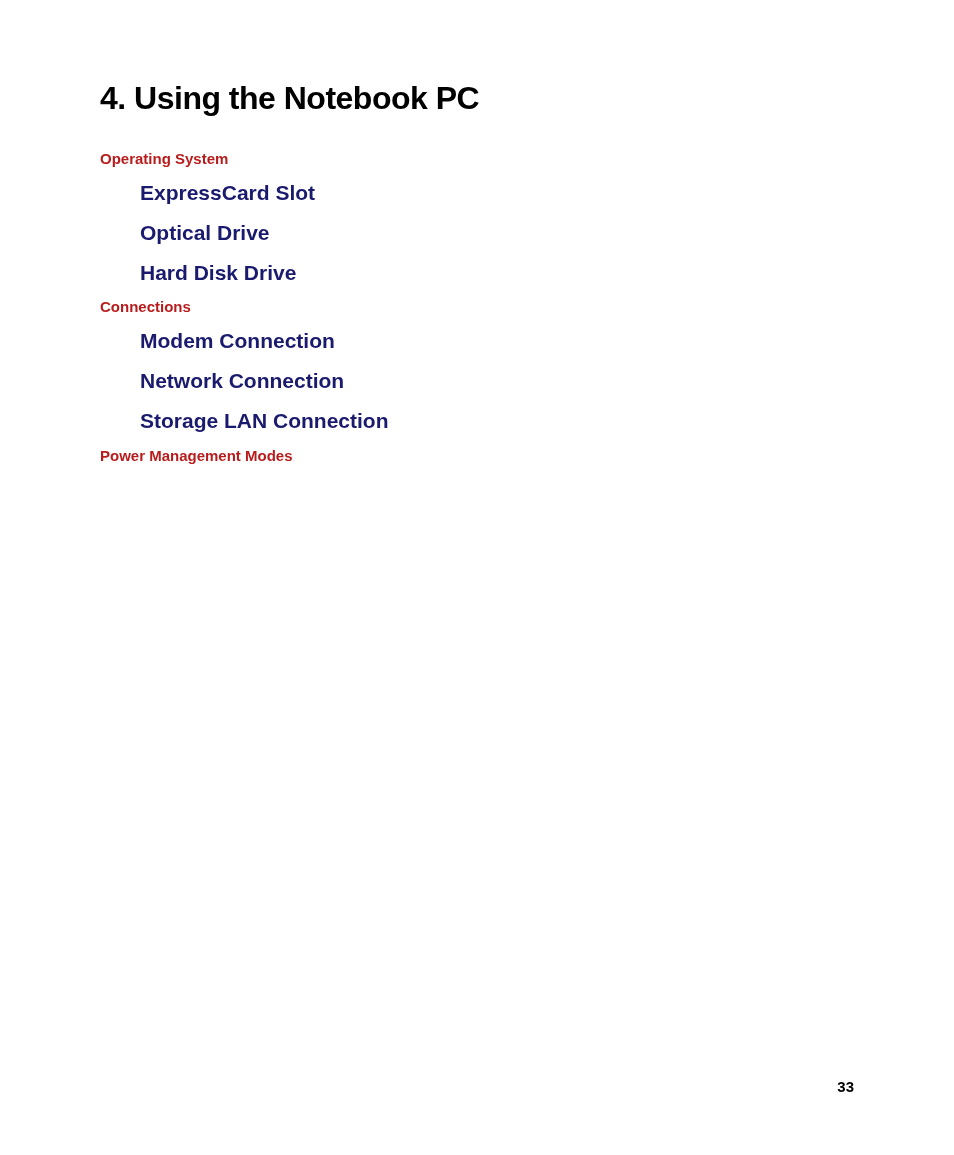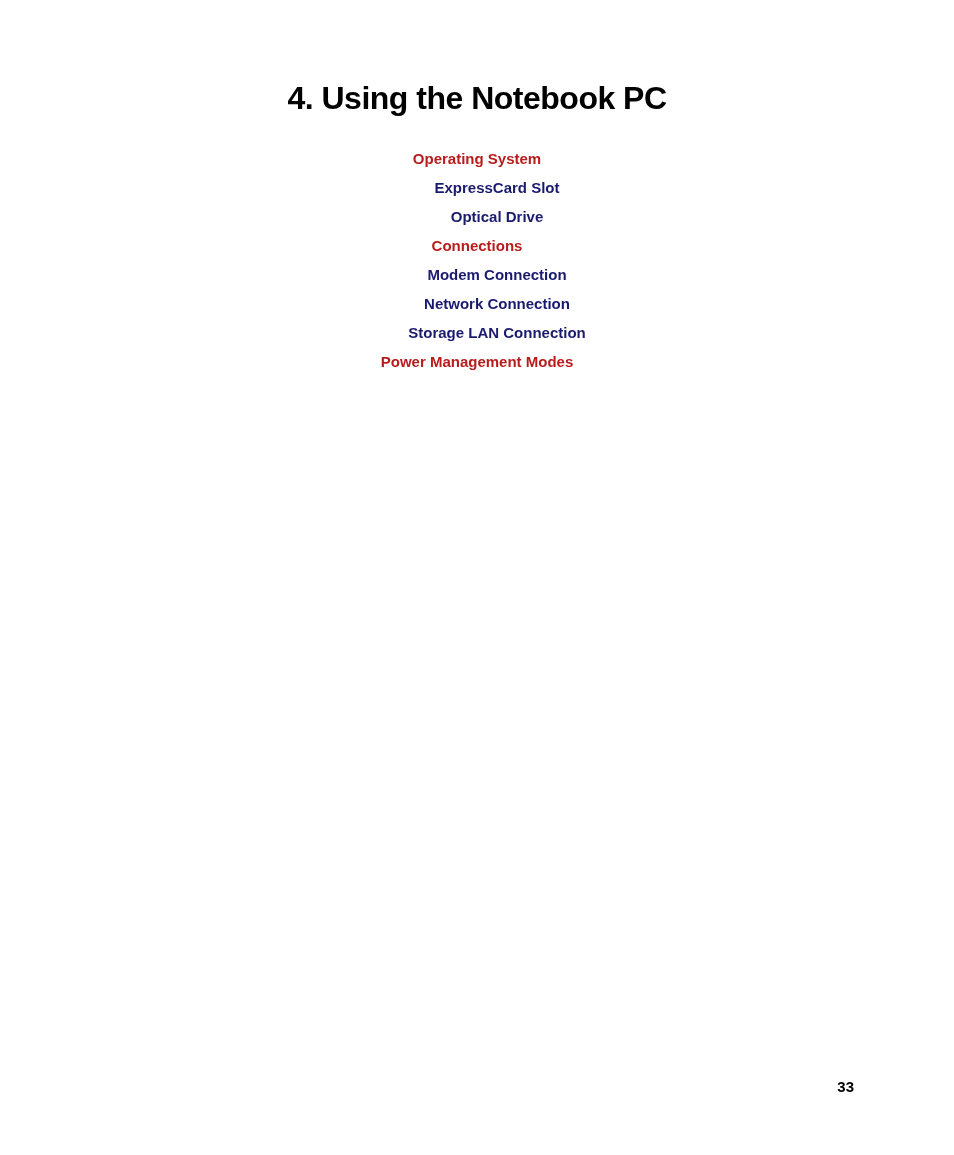--- a/index.html
+++ b/index.html
@@ -1,19 +1,18 @@
 <!DOCTYPE html>
 <html><head>
   <meta charset="utf-8">
   <style>
     * {
       margin: 0;
       padding: 0;
       box-sizing: border-box;
-      text-align: center;
     }
 
     body {
       width: 954px;
       min-height: 1155px;
       background: #ffffff;
       font-family: Arial, Helvetica, sans-serif;
       position: relative;
     }
 
@@ -41,21 +40,21 @@
 
     .toc-item-top {
       font-size: 15px;
       font-weight: 700;
       color: #b91c1c;
       line-height: 1.8;
       margin-bottom: 2px;
     }
 
     .toc-item-sub {
-      font-size: 15px;
+      font-size: 21px;
       font-weight: 700;
       color: #1a1a6e;
       line-height: 1.8;
       padding-left: 40px;
       margin-bottom: 2px;
     }
 
     .page-number {
       position: absolute;
       bottom: 60px;
@@ -69,20 +68,21 @@
 <body>
 
 <div class="page-container">
 
   <h1 class="chapter-title">4. Using the Notebook PC</h1>
 
   <ul class="toc-list">
   <li class="toc-item-top">Operating System</li>
       <li class="toc-item-sub">ExpressCard Slot</li>
       <li class="toc-item-sub">Optical Drive</li>
+      <li class="toc-item-sub">Hard Disk Drive</li>
       <li class="toc-item-top">Connections</li>
       <li class="toc-item-sub">Modem Connection</li>
       <li class="toc-item-sub">Network Connection</li>
       <li class="toc-item-sub">Storage LAN Connection</li>
       <li class="toc-item-top">Power Management Modes</li>
     </ul>
 
   <div class="page-number">33</div>
 
 </div>

